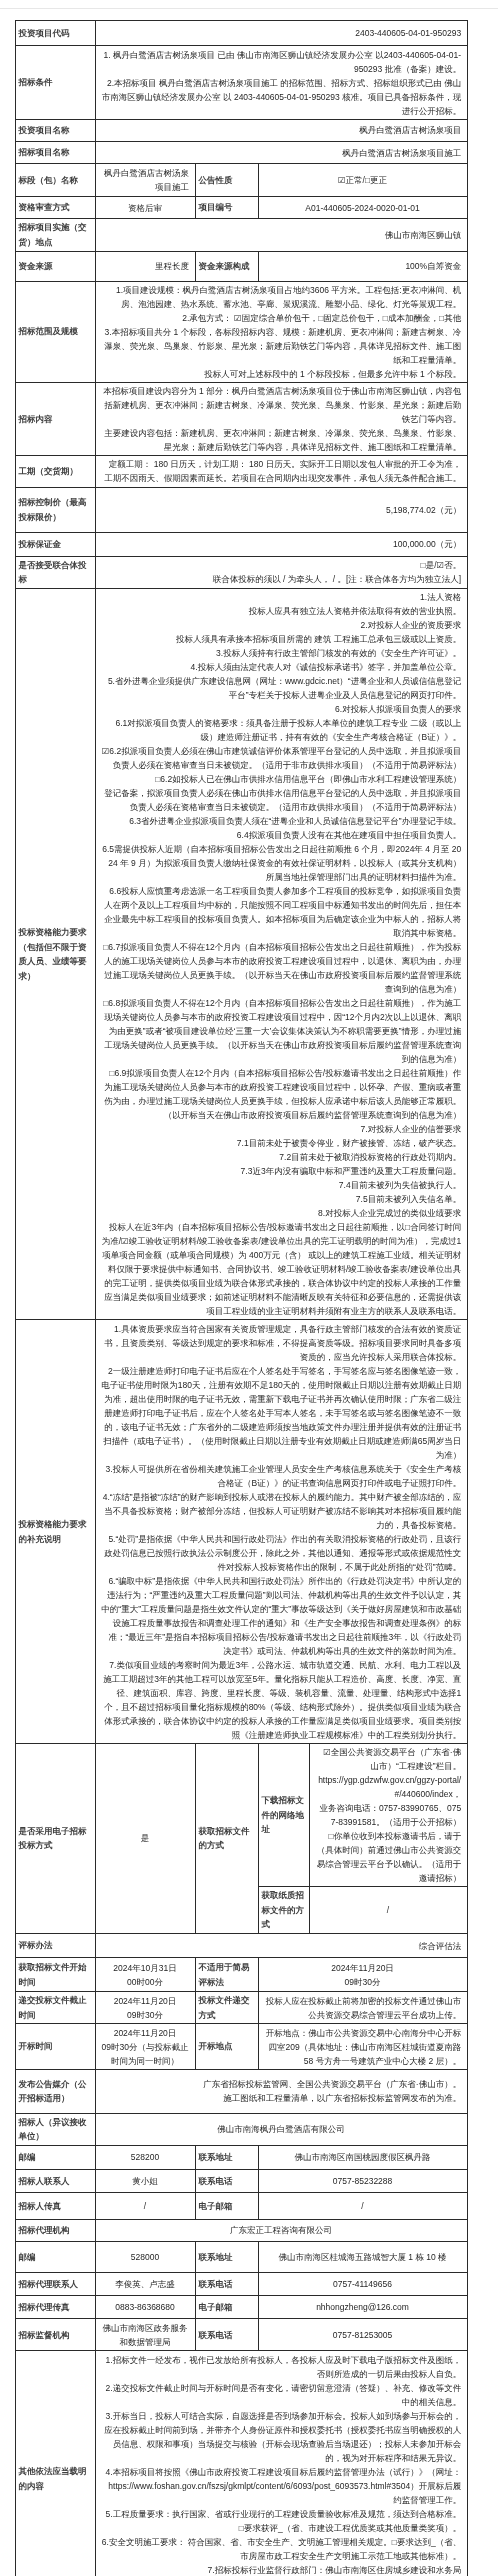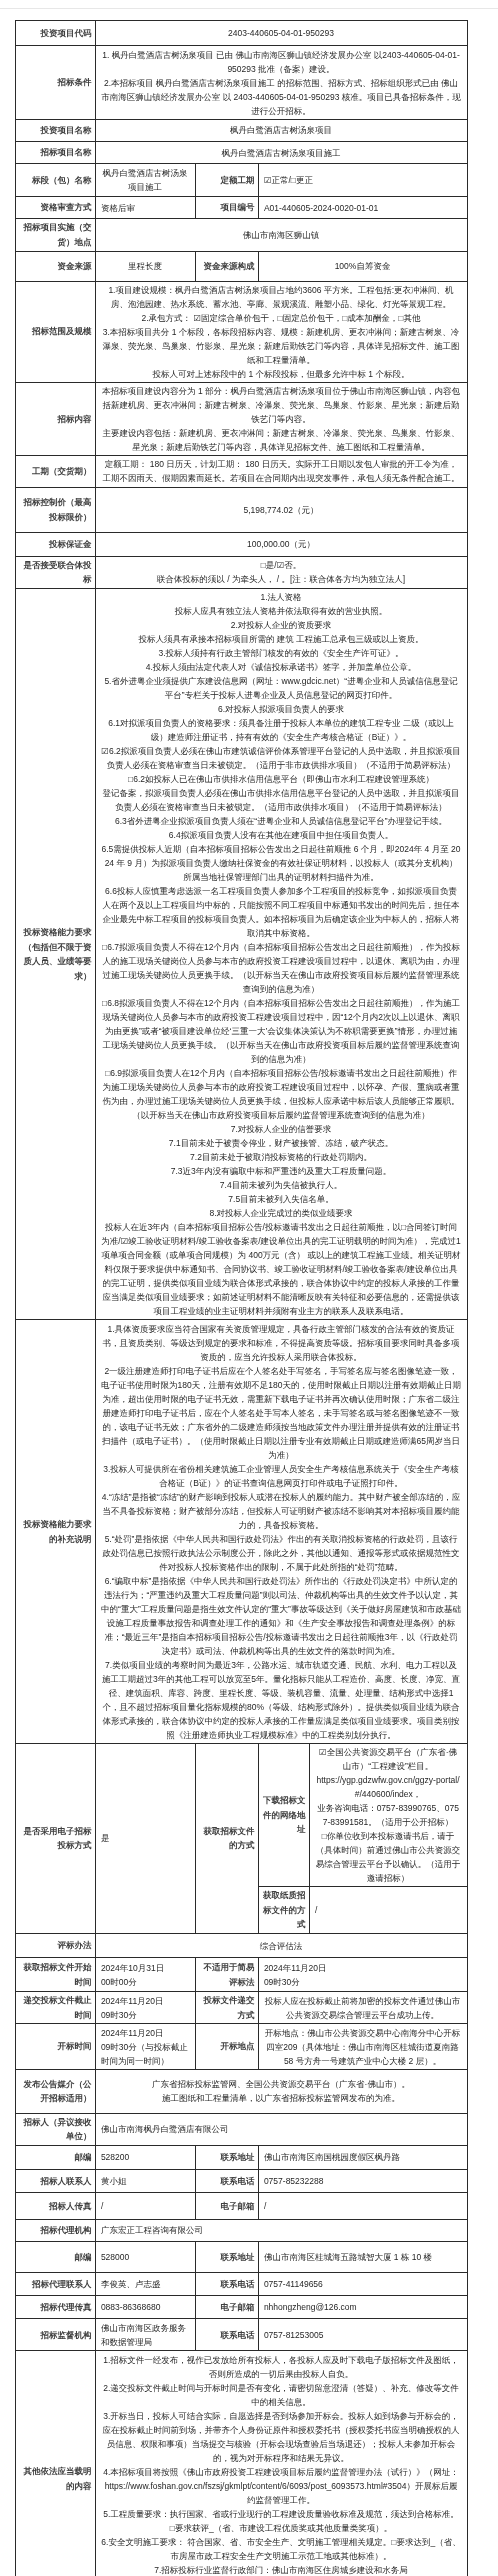--- a/index.html
+++ b/index.html
@@ -3,23 +3,23 @@
 <meta charset="utf-8">
 <style>
   html,body{margin:0;padding:0;background:#ffffff;}
   body{width:498px;height:2576px;position:relative;overflow:hidden;
        font-family:"Liberation Sans","DejaVu Sans",sans-serif;
        -webkit-font-smoothing:antialiased;}
   .top-rule{position:absolute;left:0;top:7.9px;width:498px;height:1.2px;background:#e7e7e7;}
   table.doc{position:absolute;left:14.5px;top:20px;width:453px;border-collapse:collapse;table-layout:fixed;}
   td{border:0.6px solid #2a2a2a;vertical-align:middle;font-size:8.5px;color:#262626;
      line-height:14px;white-space:pre-line;overflow:hidden;word-break:break-all;}
-  td.lab{text-align:right;font-weight:700;color:#3f3f3f;padding:1.2px 3px;line-height:14.5px;margin-top:40px;}
-  td.val{padding:1.2px 5.4px;text-align:center;}
-  td.c{text-align:left;}
+  td.lab{text-align:left;font-weight:700;color:#3f3f3f;padding:1.2px 3px;line-height:14.5px;margin-top:40px;}
+  td.val{padding:1.2px 5.4px;text-align:right;}
+  td.c{text-align:center;}
 </style>
 </head>
 <body>
 
 <div class="top-rule"></div>
 
 <table class="doc">
   <colgroup>
     <col style="width:80px">
       <col style="width:100px">
@@ -46,21 +46,21 @@
   </tr>
 
   <tr style="height:22px">
     <td class="lab">招标项目名称</td>
     <td class="val" colspan="4">枫丹白鹭酒店古树汤泉项目施工</td>
   </tr>
 
   <tr style="height:33px">
     <td class="lab">标段（包）名称</td>
     <td class="val">枫丹白鹭酒店古树汤泉项目施工</td>
-    <td class="lab">定额工期</td>
+    <td class="lab">公告性质</td>
     <td class="val c" colspan="2">☑正常/□更正</td>
   </tr>
 
   <tr style="height:22px">
     <td class="lab">资格审查方式</td>
     <td class="val c">资格后审</td>
     <td class="lab">项目编号</td>
     <td class="val c" colspan="2">A01-440605-2024-0020-01-01</td>
   </tr>
 

